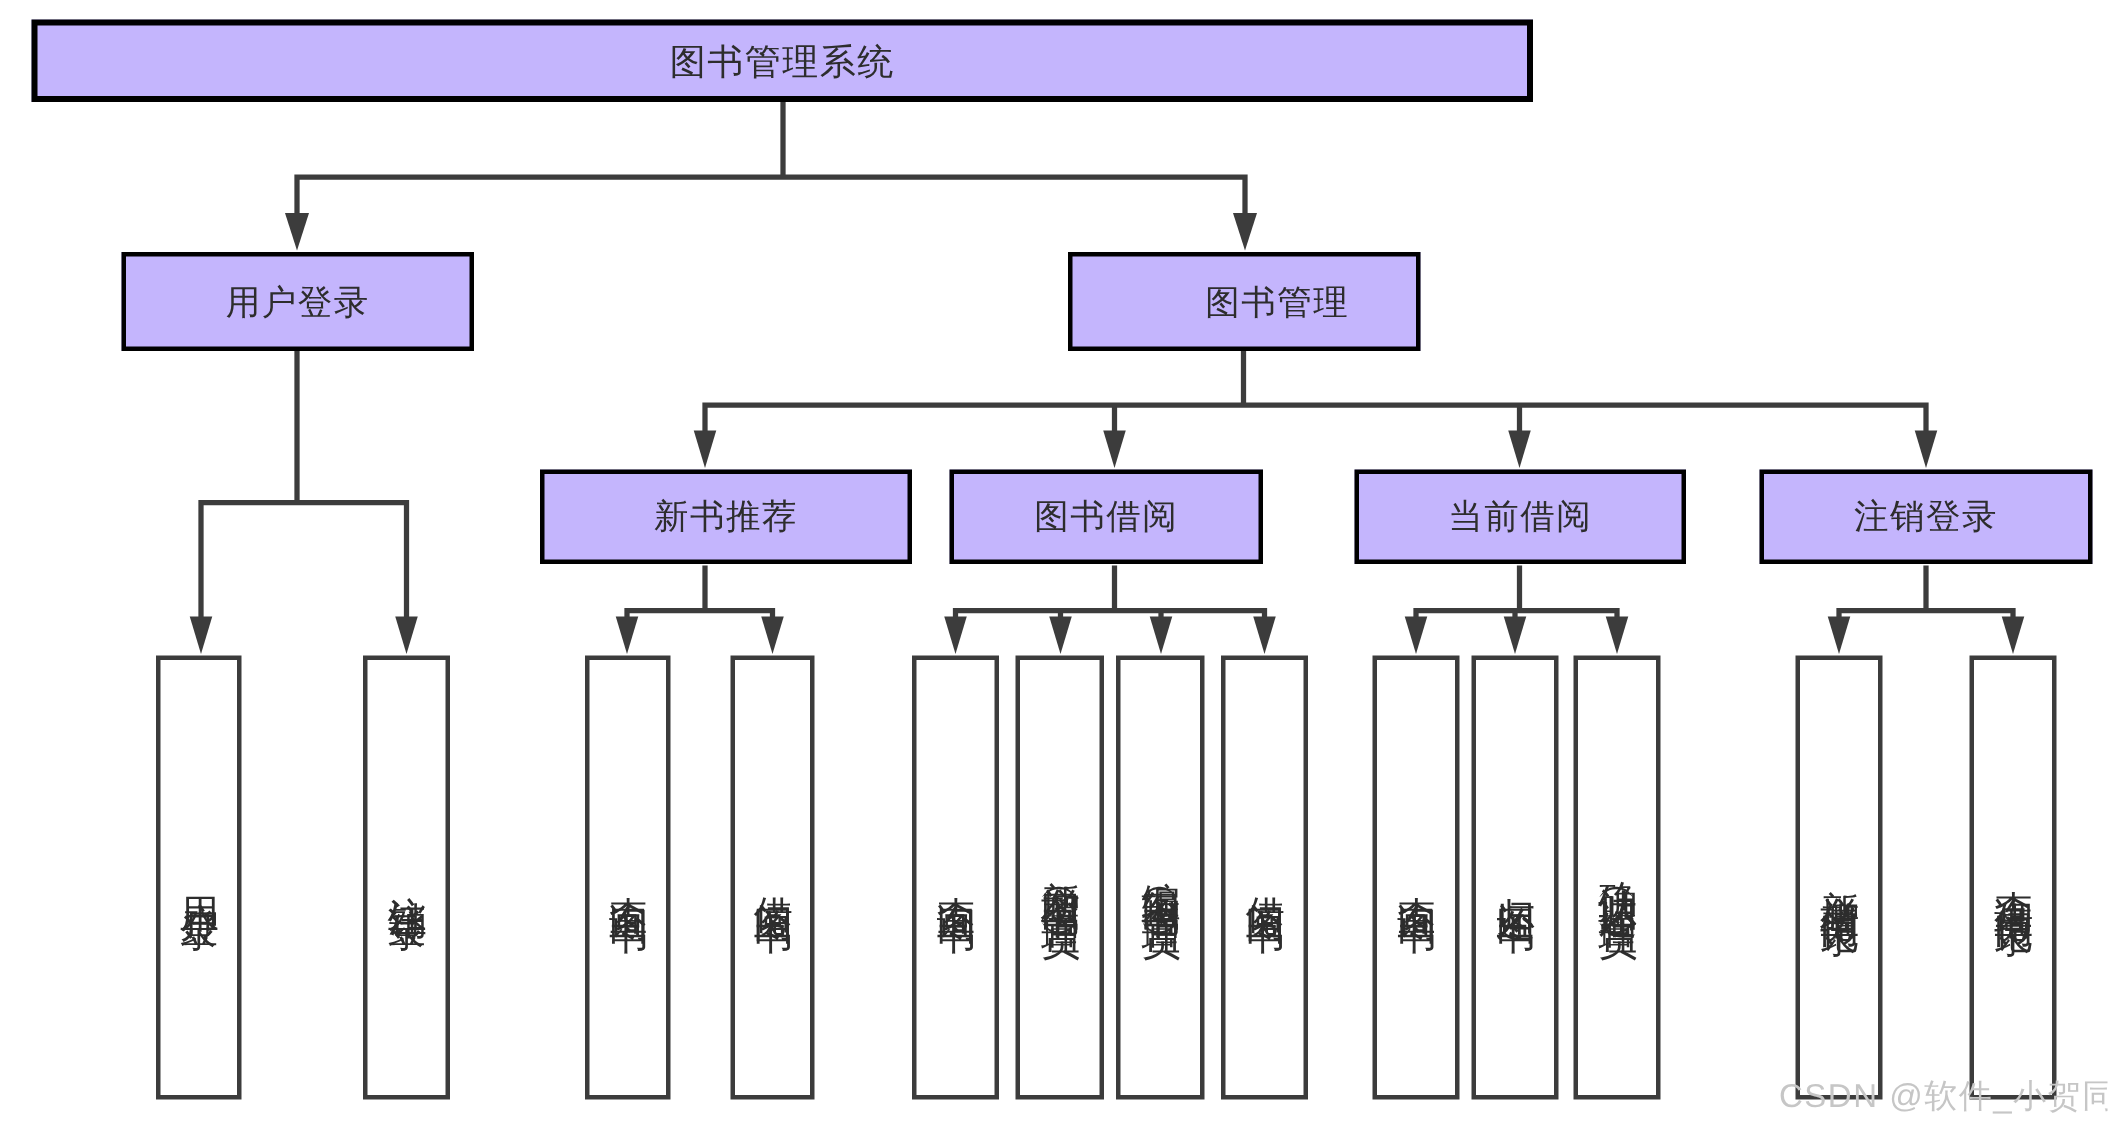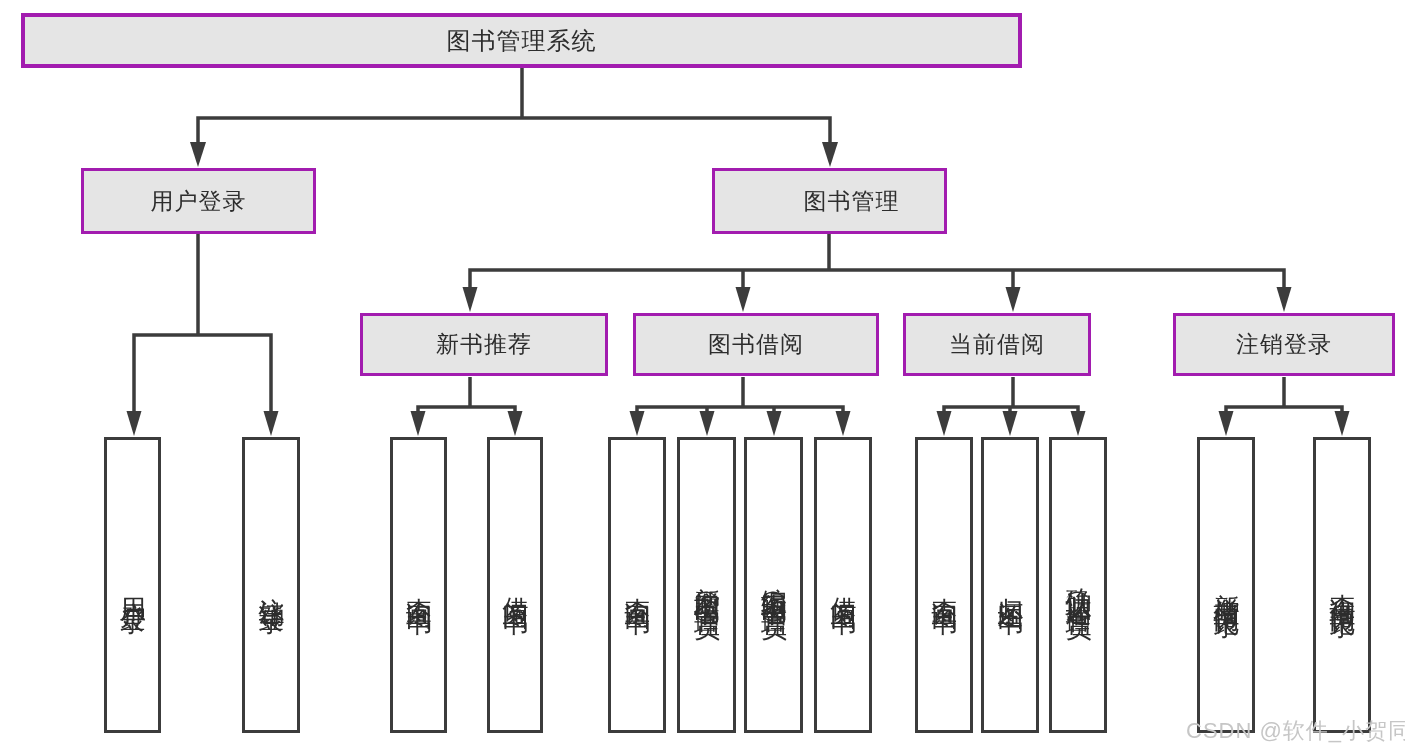--- a/index.html
+++ b/index.html
@@ -21,22 +21,22 @@
   }
   .connectors {
     position: absolute;
     left: 0;
     top: 0;
     pointer-events: none;
   }
   .hbox {
     position: absolute;
     box-sizing: border-box;
-    background: #e5e5e5;
-    border: 3px solid #a21caf;
+    background: #c4b5fd;
+    border: 3px solid #000000;
     display: flex;
     align-items: center;
     justify-content: center;
     font-size: 23px;
     color: #2d2d2d;
     letter-spacing: 1px;
     z-index: 2;
   }
   .hbox.root {
     border-width: 4px;
@@ -116,24 +116,24 @@
   <div class="hbox" style="left:81px; top:168px; width:235px; height:66px;">
     <span>用户登录</span>
   </div>
   <div class="hbox" style="left:712px; top:168px; width:235px; height:66px;padding-left:44px;">
     <span>图书管理</span>
   </div>
 
   <div class="hbox" style="left:360px; top:313px; width:248px; height:63px;">
     <span>新书推荐</span>
   </div>
-  <div class="hbox" style="left:633px; top:313px; width:246px; height:63px;">
+  <div class="hbox" style="left:633px; top:313px; width:209px; height:63px;">
     <span>图书借阅</span>
   </div>
-  <div class="hbox" style="left:903px; top:313px; width:188px; height:63px;">
+  <div class="hbox" style="left:903px; top:313px; width:221px; height:63px;">
     <span>当前借阅</span>
   </div>
   <div class="hbox" style="left:1173px; top:313px; width:222px; height:63px;">
     <span>注销登录</span>
   </div>
 
   <div class="vbox" style="left:104px; top:437px; width:57px; height:296px;">
     <span>用户登录</span>
   </div>
   <div class="vbox" style="left:242px; top:437px; width:58px; height:296px;">

